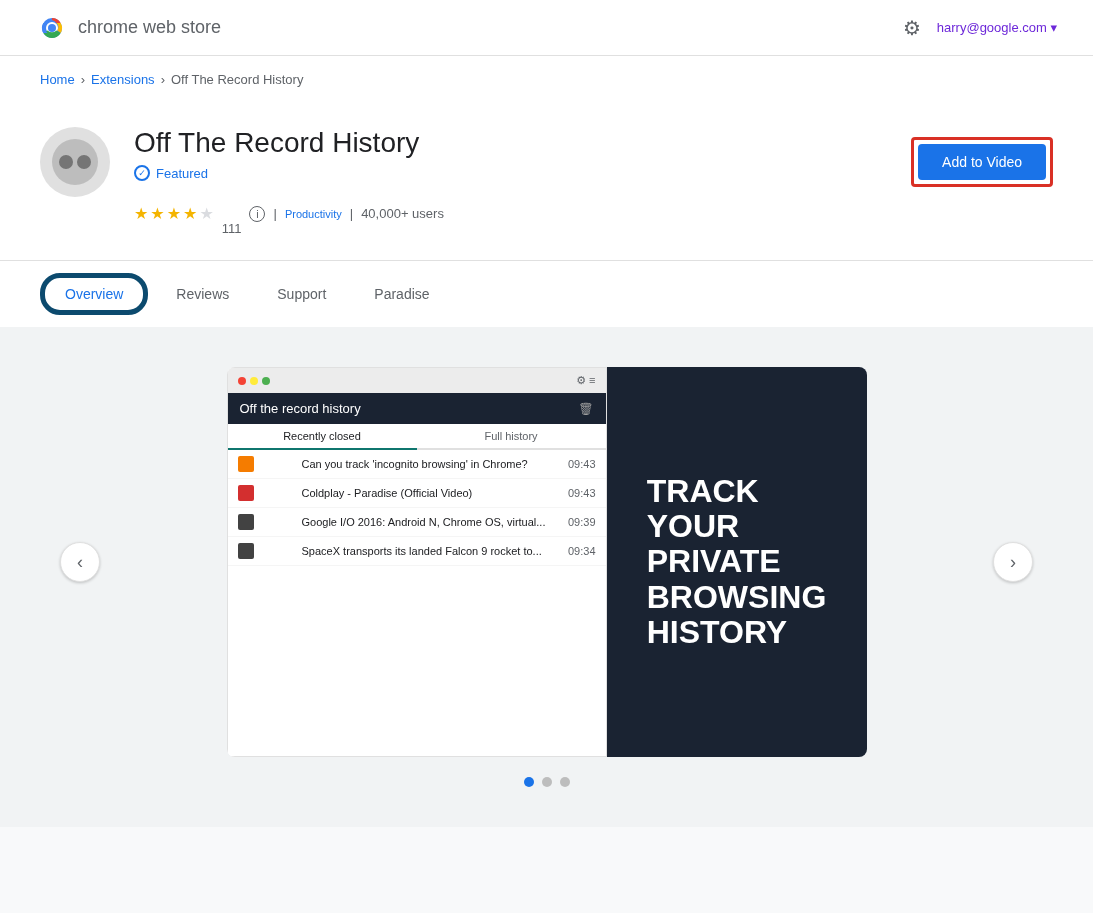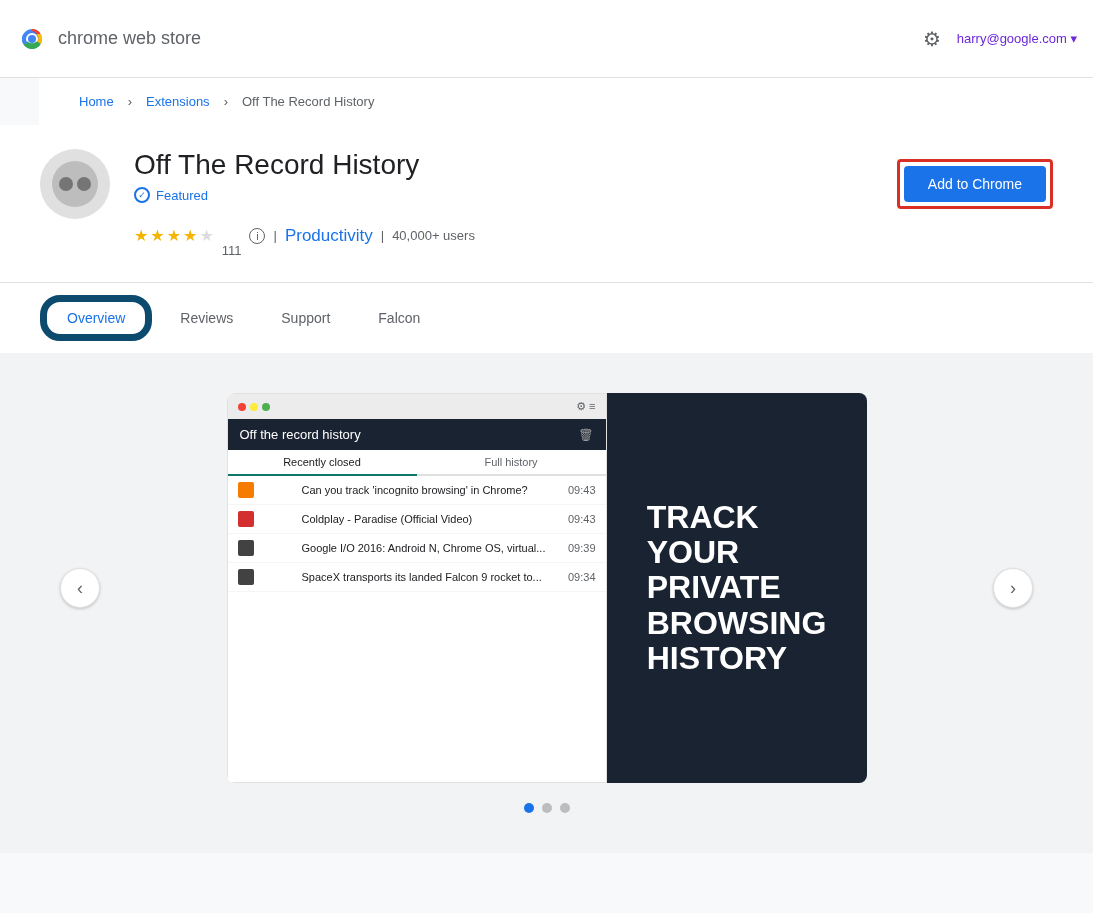--- a/index.html
+++ b/index.html
@@ -2,22 +2,22 @@
 <html><head>
   <meta charset="utf-8">
   <style>
     * { box-sizing: border-box; margin: 0; padding: 0; }
     body { font-family: 'Segoe UI', Arial, sans-serif; background: #f8f9fa; color: #202124; font-size: 14px; }
 
     
     .header {
       background: #fff;
       border-bottom: 1px solid #e0e0e0;
-      padding: 0 16px;
-      height: 78px;
+      padding: 0 36px;
+      height: 56px;
       display: flex;
       align-items: center;
       gap: 12px;
     }
     .header-logo {
       display: flex;
       align-items: center;
       gap: 10px;
     }
     .logo-icon {
@@ -44,23 +44,22 @@
       font-size: 13px;
       color: #6d28d9;
     }
 
     
     .breadcrumb {
       padding: 16px 40px;
       background: #fff;
       display: flex;
       align-items: flex-end;
-      gap: 14px;
+      gap: 6px;
       font-size: 13px;
-      margin-left: 39px;
     }
     .breadcrumb a {
       color: #1a73e8;
       text-decoration: none;
     }
     .breadcrumb-sep { color: #5f6368; }
     .breadcrumb-current { color: #5f6368; }
 
     
     .main-content {
@@ -148,21 +147,21 @@
       border: 1px solid #5f6368;
       border-radius: 50%;
       width: 16px;
       height: 16px;
       display: flex;
       align-items: center;
       justify-content: center;
       font-size: 11px;
     }
     .divider-dot { color: #5f6368; }
-    .ext-category { color: #1a73e8; font-size: 17px; }
+    .ext-category { color: #1a73e8; font-size: 11px; }
     .ext-users { color: #5f6368; font-size: 13px; }
 
     .add-to-chrome-wrapper {
       margin-left: auto;
       display: flex;
       align-items: flex-start;
       padding-top: 10px;
     }
     .add-chrome-highlight {
       border: 3px solid #d93025;
@@ -200,21 +199,21 @@
       padding: 8px 20px;
       font-size: 14px;
       color: #5f6368;
       cursor: pointer;
       border-radius: 20px;
       border: none;
       background: none;
       transition: background 0.2s;
     }
     .tab.active {
-      border: 7px solid #0c4a6e;
+      border: 5px solid #0c4a6e;
       background: #fff;
       color: #1a73e8;
       font-weight: 500;
     }
 
     
     .content-area {
       background: #f1f3f4;
       margin: 0 -40px;
       padding: 40px 120px;
@@ -424,32 +423,32 @@
         <div class="info-icon">i</div>
         <span class="divider-dot">|</span>
         <span class="ext-category">Productivity</span>
         <span class="divider-dot">|</span>
         <span class="ext-users">40,000+ users</span>
       </div>
     </div>
 
     <div class="add-to-chrome-wrapper">
       <div class="add-chrome-highlight">
-        <button class="add-chrome-btn">Add to Chrome</button>
+        <button class="add-chrome-btn">Add to Video</button>
       </div>
     </div>
   </div>
 
   <hr class="section-divider">
 
   <nav class="tabs">
     <button class="tab active">Overview</button>
     <button class="tab">Reviews</button>
     <button class="tab">Support</button>
-    <button class="tab">Falcon</button>
+    <button class="tab">Paradise</button>
   </nav>
 
   <div class="content-area">
     <div class="carousel">
 
       <button class="carousel-btn prev">‹</button>
 
       <div class="carousel-slide">
 
         <div class="screenshot-left">

